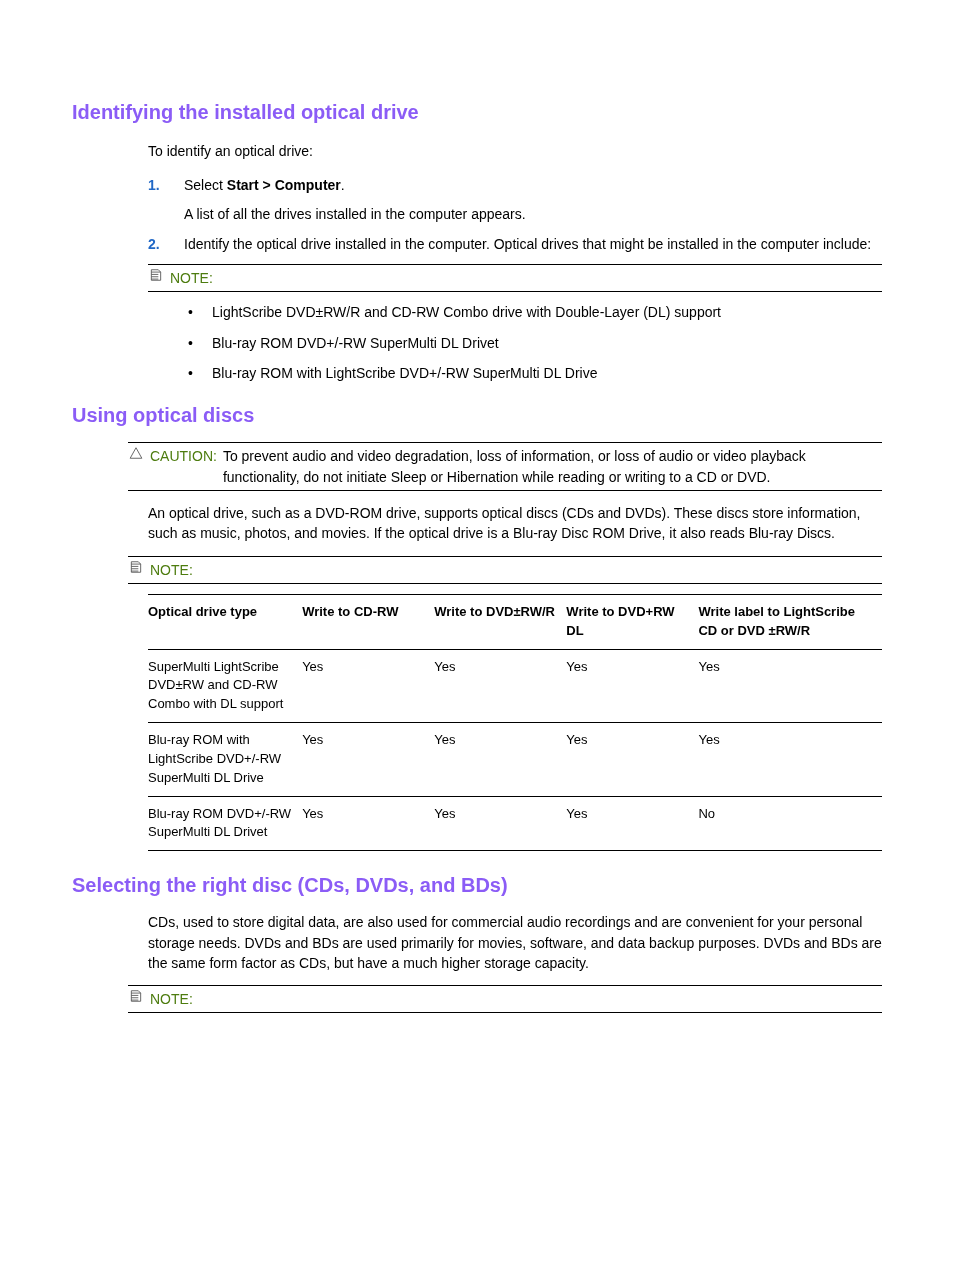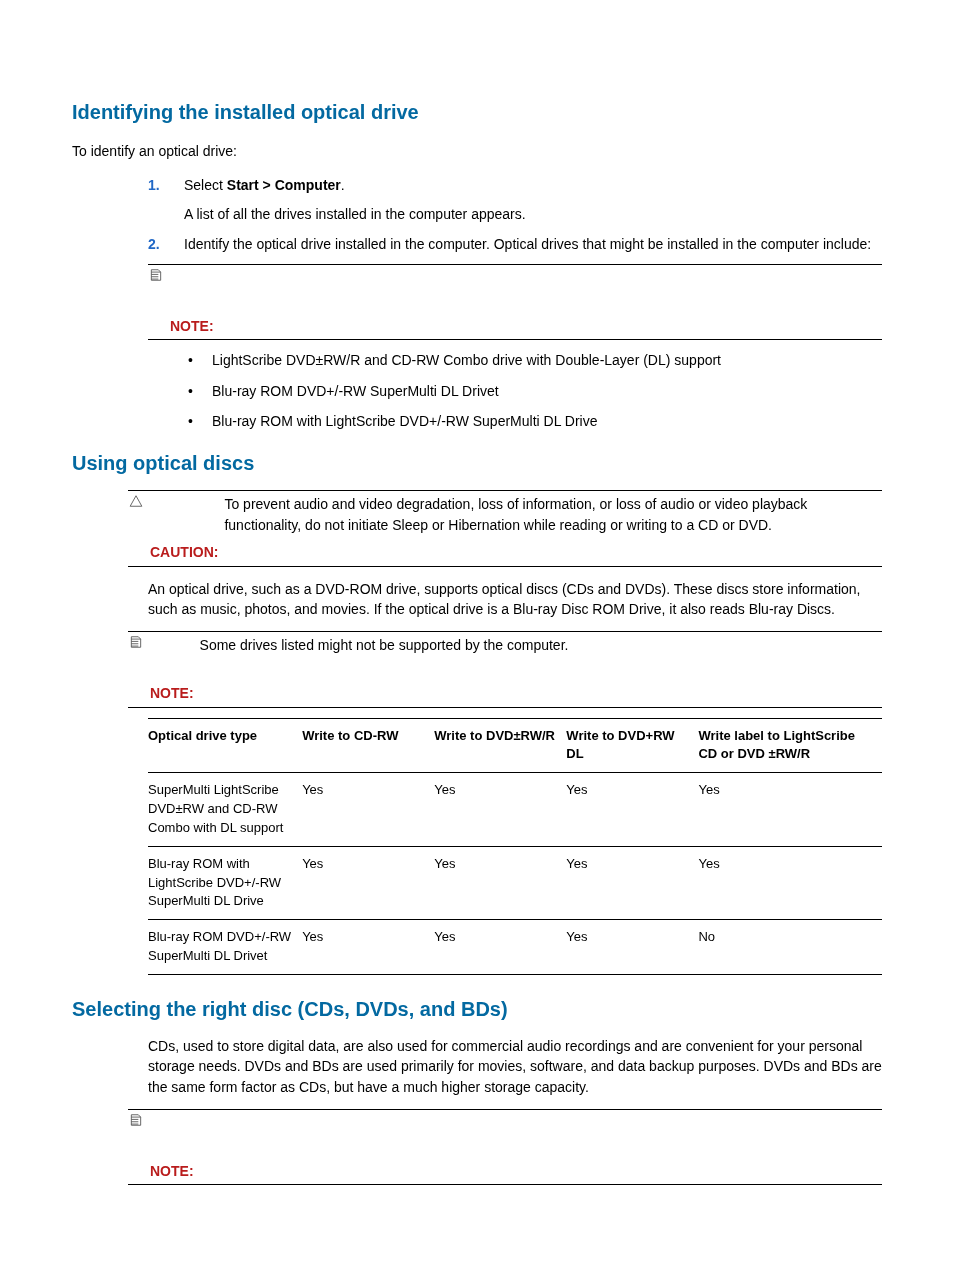--- a/index.html
+++ b/index.html
@@ -6,26 +6,26 @@
   body {
     font-family: Arial, Helvetica, sans-serif;
     font-size: 14px;
     color: #000;
     margin: 0;
     padding: 80px 72px 40px 72px;
     width: 954px;
     line-height: 1.45;
   }
   h2.section {
-    color: #0369a1;
+    color: #8b5cf6;
     font-size: 20px;
     font-weight: bold;
     margin: 18px 0 12px 0;
   }
-  .body-indent { }
+  .body-indent { margin-left: 76px; }
   ol.steps { list-style: none; padding: 0; margin: 0; }
   ol.steps > li { display: flex; margin: 10px 0 6px 76px; }
   ol.steps .num {
     color: #2168c6; font-weight: bold; width: 36px; flex: 0 0 36px;
   }
   ol.steps .step-body { flex: 1; }
   ol.steps .step-body p { margin: 8px 0 0 0; }
   ul.bullets { list-style: none; padding: 0; margin: 8px 0 14px 112px; }
   ul.bullets li { position: relative; padding-left: 28px; margin: 10px 0; }
   ul.bullets li::before {
@@ -38,21 +38,21 @@
     margin: 10px 0 10px 76px;
     display: flex;
     align-items: flex-start;
     gap: 6px;
   }
   .callout.wide { margin-left: 60px; }
   .callout .ico {
     width: 16px; flex: 0 0 16px; text-align: center;
     font-size: 13px; color: #333; line-height: 1.4;
   }
-  .callout .lbl { color: #b91c1c; font-weight: bold; white-space: nowrap; margin-top: 48px; }
+  .callout .lbl { color: #4d7c0f; font-weight: normal; white-space: nowrap; }
   .callout .txt { flex: 1; }
   .caution-indent { margin-left: 76px; justify-content: flex-end; }
   p.para { margin: 12px 0 12px 76px; }
 
   table.drive-table {
     border-collapse: collapse;
     width: calc(100% - 76px);
     margin: 8px 0 20px 76px;
     font-size: 13px;
   }
@@ -130,21 +130,20 @@
 
 <p class="para">An optical drive, such as a DVD-ROM drive, supports optical discs (CDs and DVDs). These discs store information, such as music, photos, and movies. If the optical drive is a Blu-ray Disc ROM Drive, it also reads Blu-ray Discs.</p>
 
 <div class="callout" style="margin-left:56px;">
   <span class="ico">
     <svg width="14" height="14" viewBox="0 0 24 24">
         <path d="M4 3h12l4 4v14H4z M4 7h16 M4 11h12 M4 15h12 M4 19h12" stroke="#555" stroke-width="1.5" fill="none"></path>
       </svg>
   </span>
   <span class="lbl">NOTE:</span>
-  <span class="txt">Some drives listed might not be supported by the computer.</span>
 </div>
 
 <table class="drive-table">
   <colgroup>
     <col style="width:21%">
       <col style="width:18%">
       <col style="width:18%">
       <col style="width:18%">
       <col style="width:25%">
   </colgroup>

